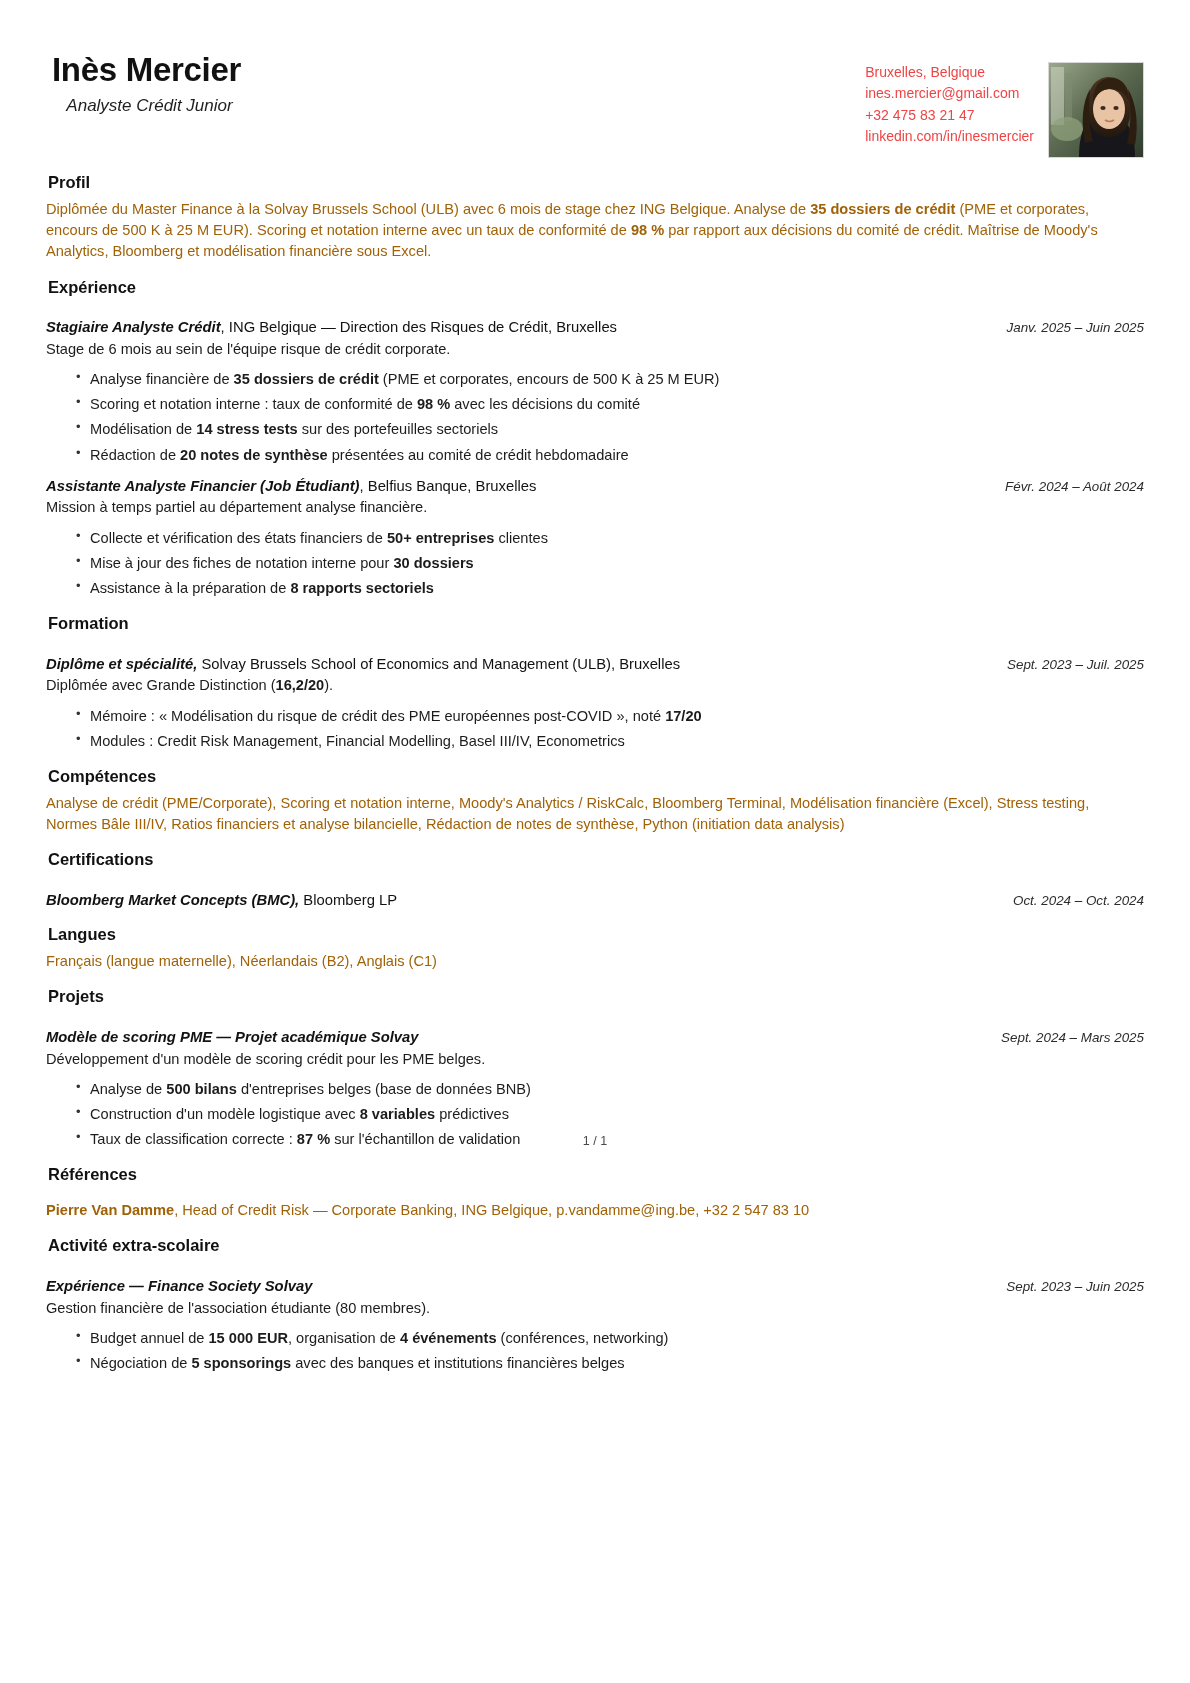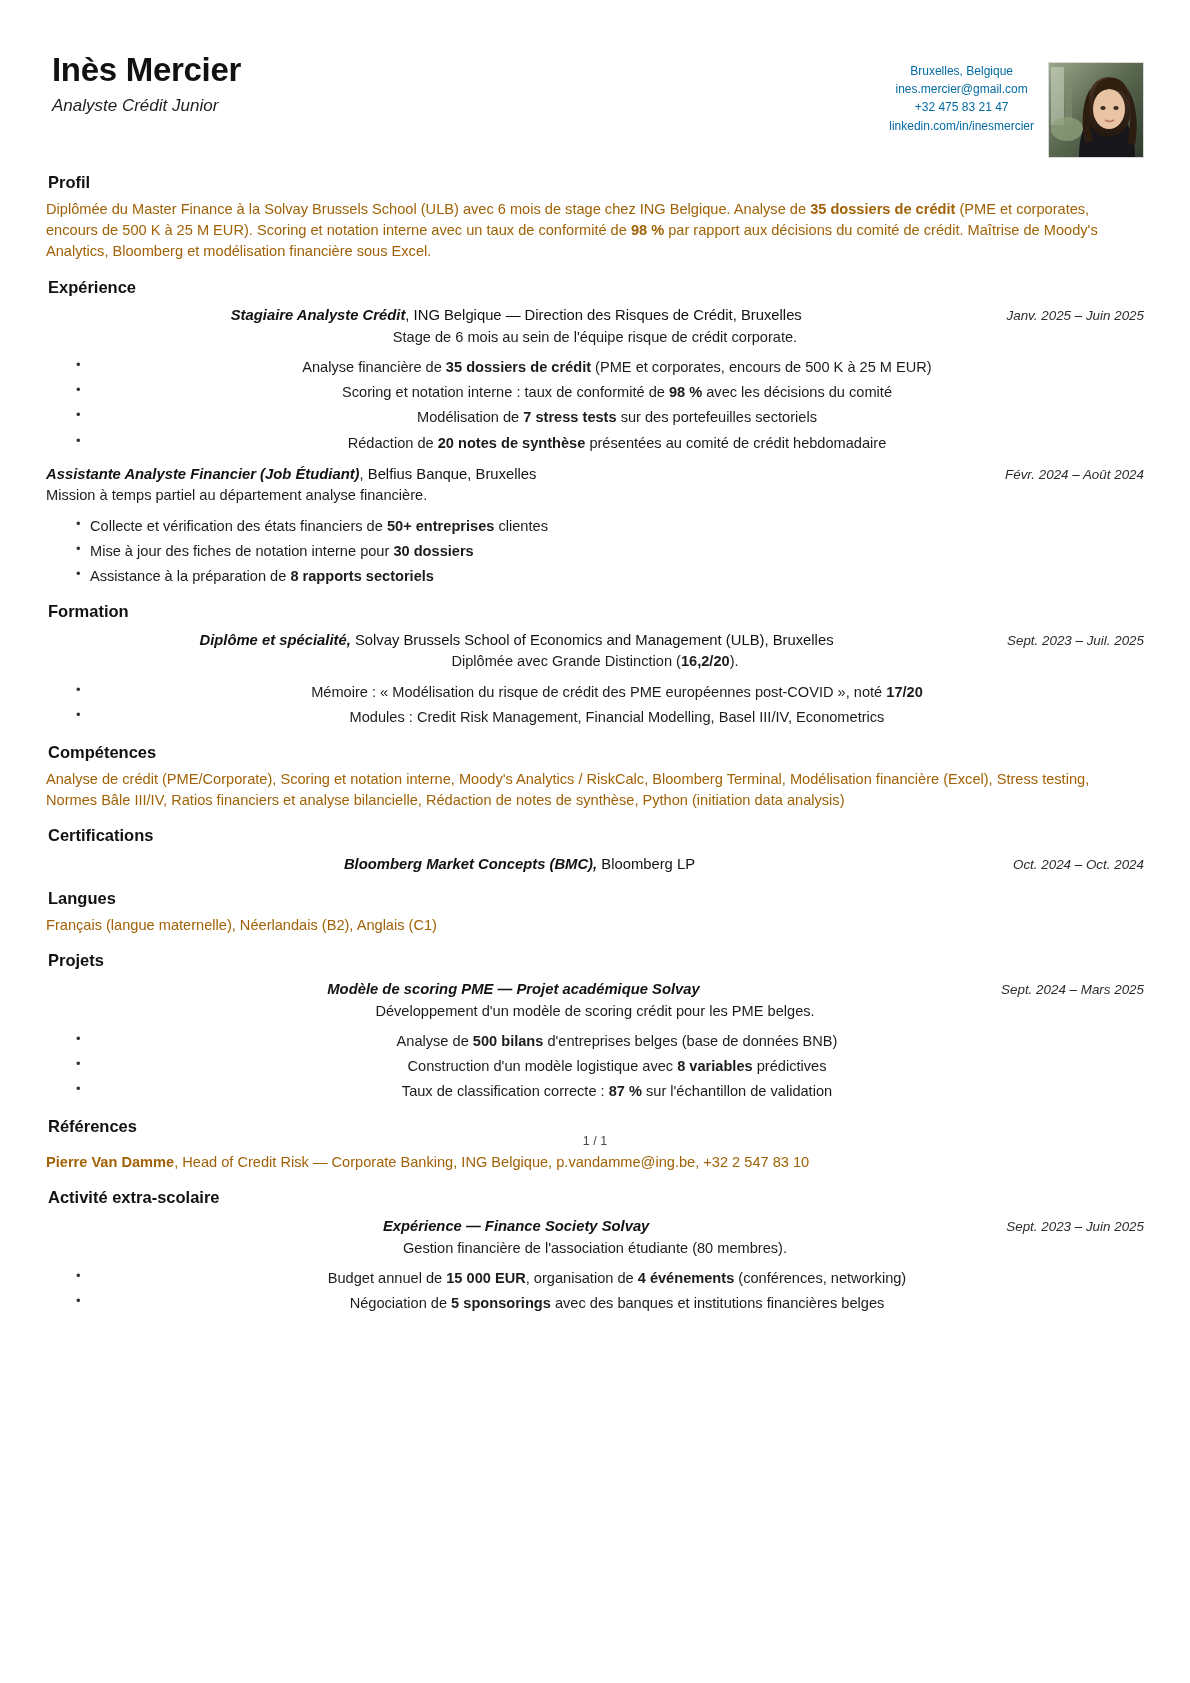--- a/index.html
+++ b/index.html
@@ -51,32 +51,33 @@
     background: #ccdff0;
     z-index: -1;
   }
   .title-line {
     font-size: 17px;
     font-style: italic;
     color: #1f1f1f;
     margin-top: 7px;
     padding-left: 2px;
     line-height: 1.2;
+    text-align: center;
   }
   .contact-wrap {
     display: flex;
     align-items: flex-start;
     gap: 14px;
     padding-top: 10px;
   }
   .contact {
-    text-align: center;
-    font-size: 12px;
+    text-align: left;
+    font-size: 14px;
     line-height: 1.52;
-    color: #0369a1;
+    color: #ef4444;
   }
   .contact div { white-space: nowrap; }
   .photo {
     width: 94px;
     height: 94px;
     flex: 0 0 94px;
     border: 1px solid #d8d8d8;
     overflow: hidden;
     position: relative;
     background: #4e5b47;
@@ -103,21 +104,21 @@
     background: #ccdff0;
     z-index: -1;
   }
   .body-text {
     font-size: 14.6px;
     line-height: 1.46;
     color: #a16207;
     text-align: left;
   }
   .entry { margin-top: 10px; }
-  .entry:first-of-type { margin-top: 2px; text-align: center; }
+  .entry:first-of-type { margin-top: 14px; }
   .entry-head {
     display: flex;
     justify-content: space-between;
     align-items: baseline;
     gap: 20px;
   }
   .entry-role {
     font-size: 14.8px;
     line-height: 1.4;
     color: #121212;
@@ -240,21 +241,21 @@
     <div>
         <div class="entry">
           <div class="entry-head">
             <div class="entry-role"><b>Stagiaire Analyste Crédit</b><span>, ING Belgique — Direction des Risques de Crédit, Bruxelles</span></div>
             <div class="entry-date">Janv. 2025 – Juin 2025</div>
           </div>
           <div class="entry-sub">Stage de 6 mois au sein de l'équipe risque de crédit corporate.</div>
           <ul class="bullets">
             <li><span>Analyse financière de </span><b>35 dossiers de crédit</b><span> (PME et corporates, encours de 500 K à 25 M EUR)</span></li>
             <li><span>Scoring et notation interne : taux de conformité de </span><b>98 %</b><span> avec les décisions du comité</span></li>
-            <li><span>Modélisation de </span><b>7 stress tests</b><span> sur des portefeuilles sectoriels</span></li>
+            <li><span>Modélisation de </span><b>14 stress tests</b><span> sur des portefeuilles sectoriels</span></li>
             <li><span>Rédaction de </span><b>20 notes de synthèse</b><span> présentées au comité de crédit hebdomadaire</span></li>
           </ul>
         </div>
         <div class="entry">
           <div class="entry-head">
             <div class="entry-role"><b>Assistante Analyste Financier (Job Étudiant)</b><span>, Belfius Banque, Bruxelles</span></div>
             <div class="entry-date">Févr. 2024 – Août 2024</div>
           </div>
           <div class="entry-sub">Mission à temps partiel au département analyse financière.</div>
           <ul class="bullets">

